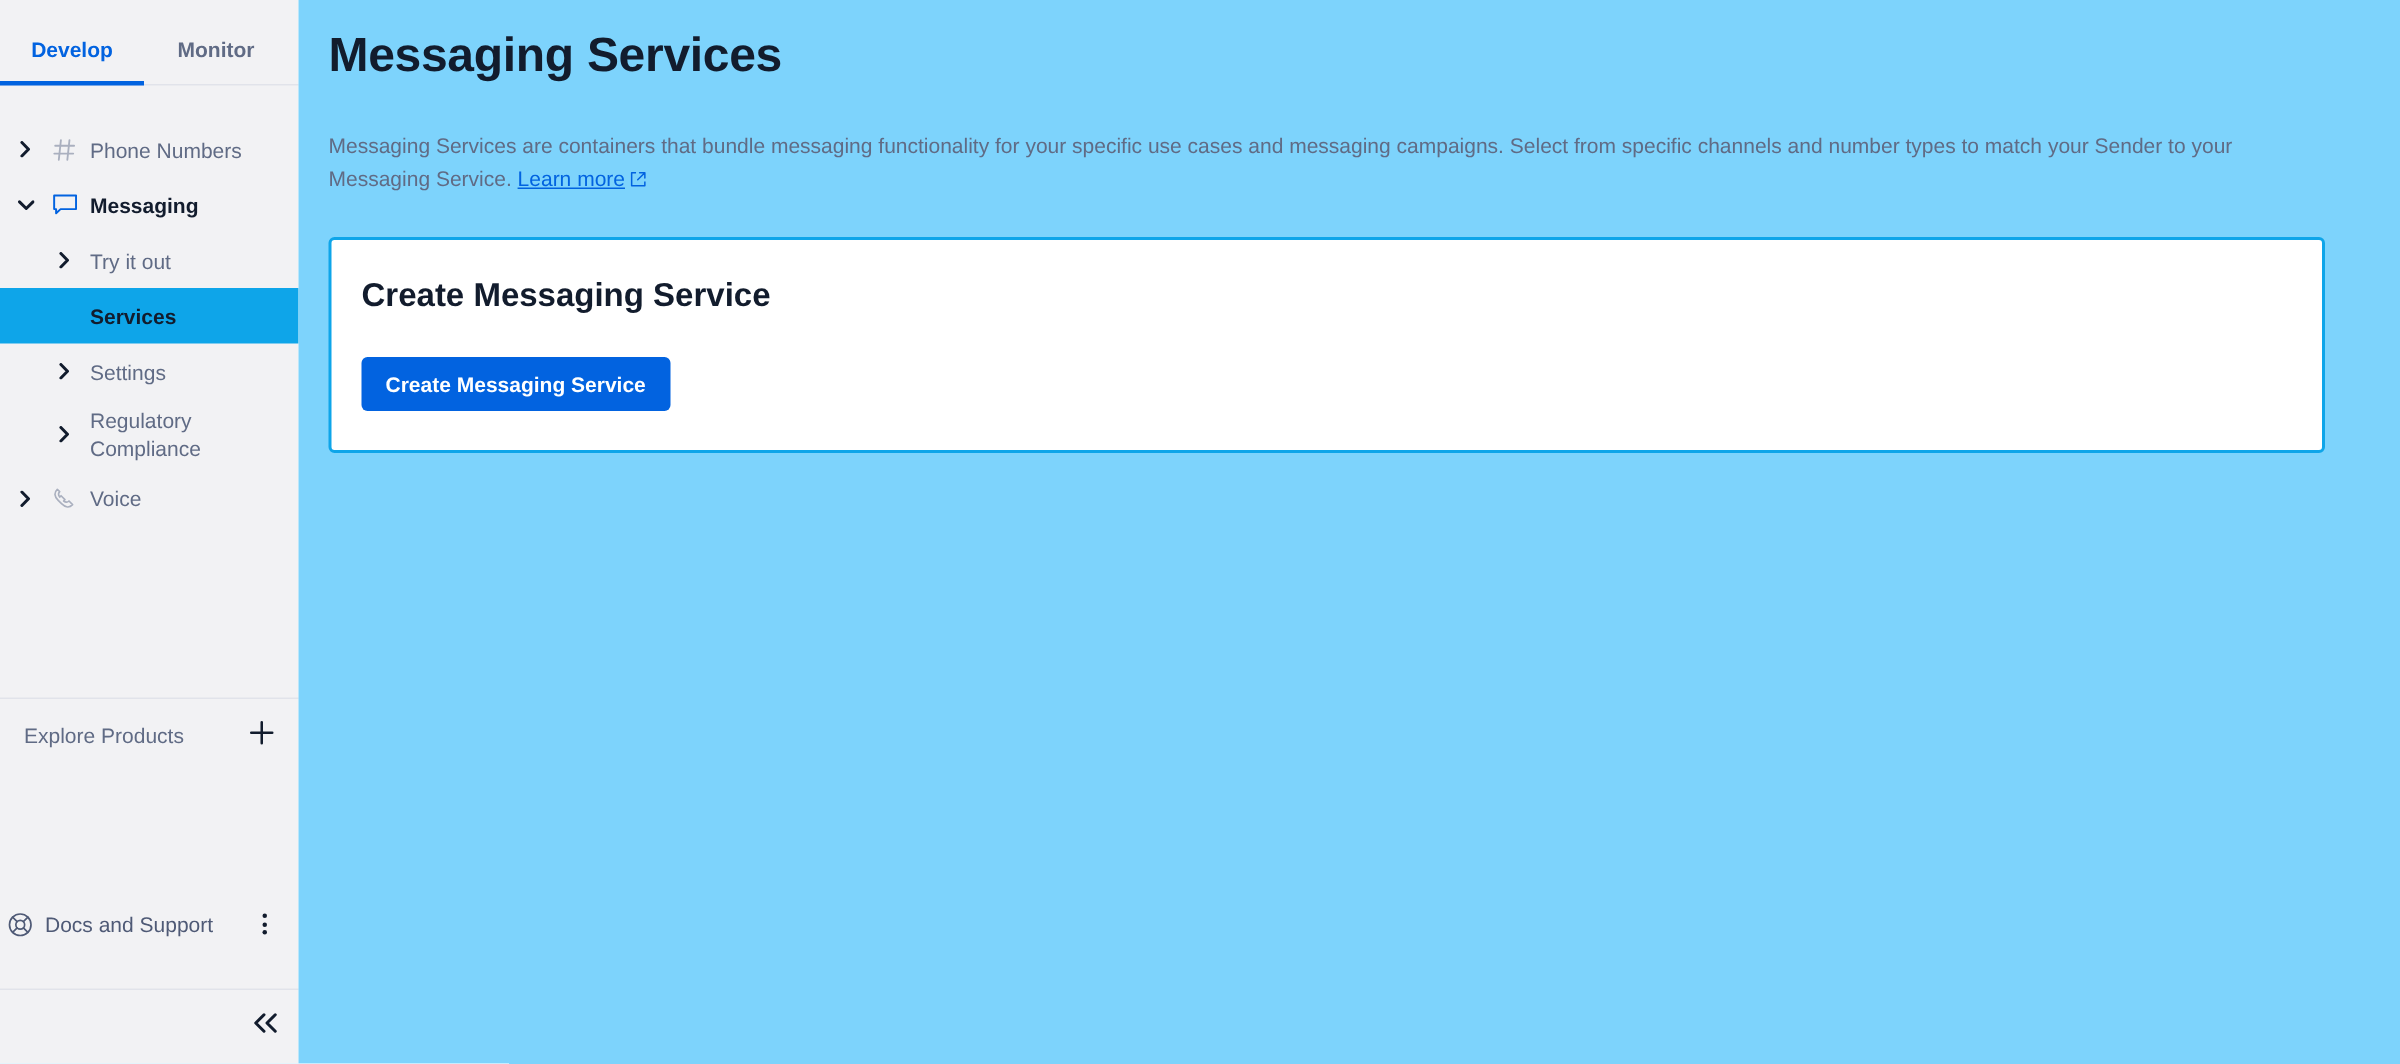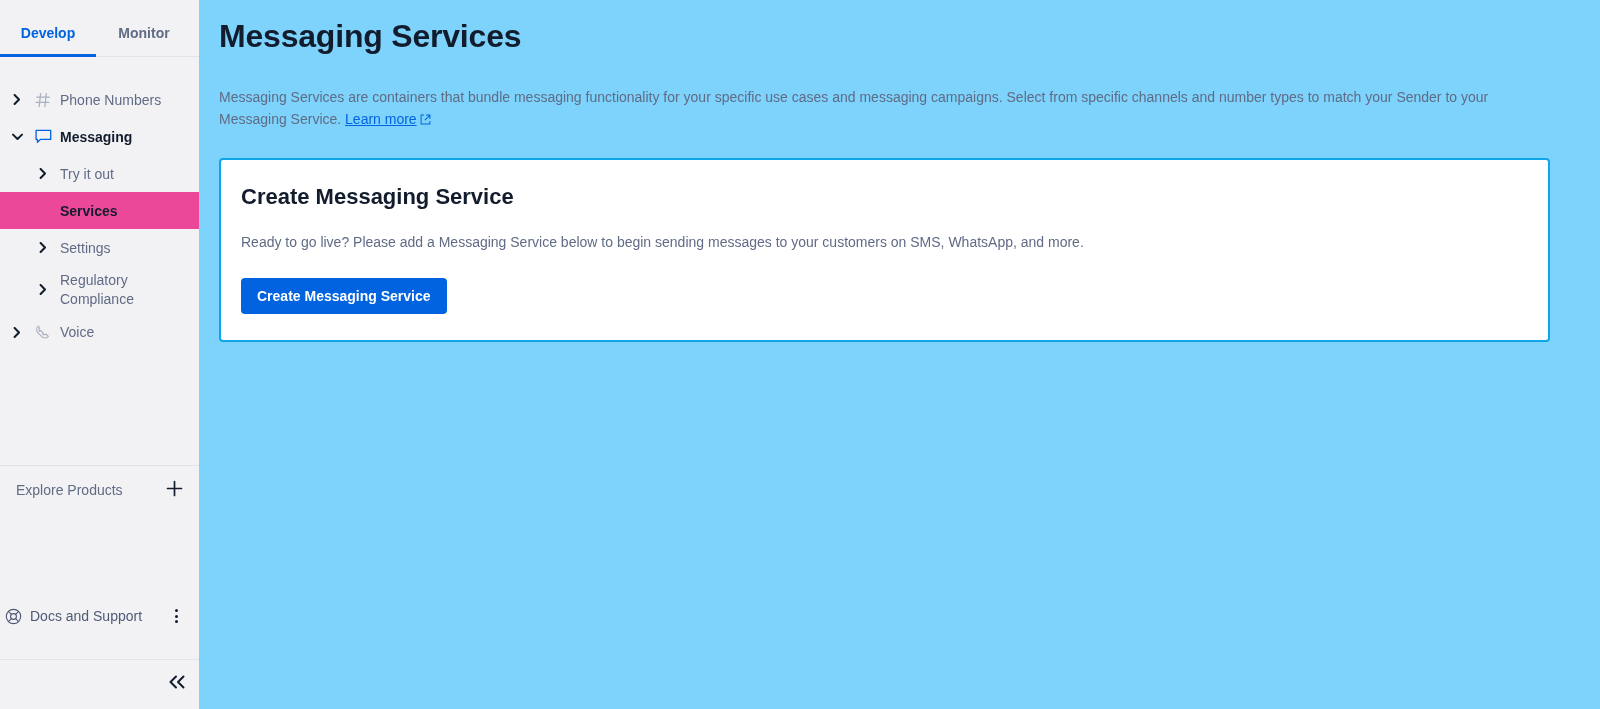--- a/index.html
+++ b/index.html
@@ -91,21 +91,21 @@
 
   .nav-row.level0 { padding-left: 4px; }
   .nav-row.level0 .nav-label { font-size: 14px; color: #606b85; }
   .nav-row.level0.open .nav-label { font-weight: 700; color: #121c2d; }
 
   .nav-row.level1 {
     padding-left: 30px;
   }
   .nav-row.level1 .nav-label { color: #606b85; font-size: 14px; }
   .nav-row.level1.selected {
-    background: #ec4899;
+    background: #0ea5e9;
   }
   .nav-row.level1.selected .nav-label { color: #121c2d; font-weight: 700; }
   .nav-row.level1.noCaret { padding-left: 56px; }
 
   .nav-label.two-line { line-height: 1.35; }
 
   .sb-divider {
     height: 1px;
     background: #e1e3ea;
     margin: 0;
@@ -365,19 +365,18 @@
 
     <p class="page-desc">
       <span>Messaging Services are containers that bundle messaging functionality for your specific use cases and messaging campaigns. Select from specific channels and number types to match your Sender to your Messaging Service. </span><a href="#"><span>Learn more</span></a><span class="ext-icon"><svg width="11" height="11" viewBox="0 0 12 12">
             <path d="M4.4 1.2H1.2v9.6h9.6V7.6" stroke="#0263e0" stroke-width="1.1" fill="none" stroke-linejoin="round"></path>
             <path d="M7 1.2h3.8V5M10.6 1.4 5.6 6.4" stroke="#0263e0" stroke-width="1.1" fill="none" stroke-linecap="round" stroke-linejoin="round"></path>
           </svg></span>
     </p>
 
     <section class="card">
       <h2 class="card-title">Create Messaging Service</h2>
-      <p class="card-desc">Ready to go live? Please add a Messaging Service below to begin sending messages to your customers on SMS, WhatsApp, and more.</p>
       <button class="primary-btn">Create Messaging Service</button>
     </section>
 
   </main>
 
 </div>
 
 </body></html>

